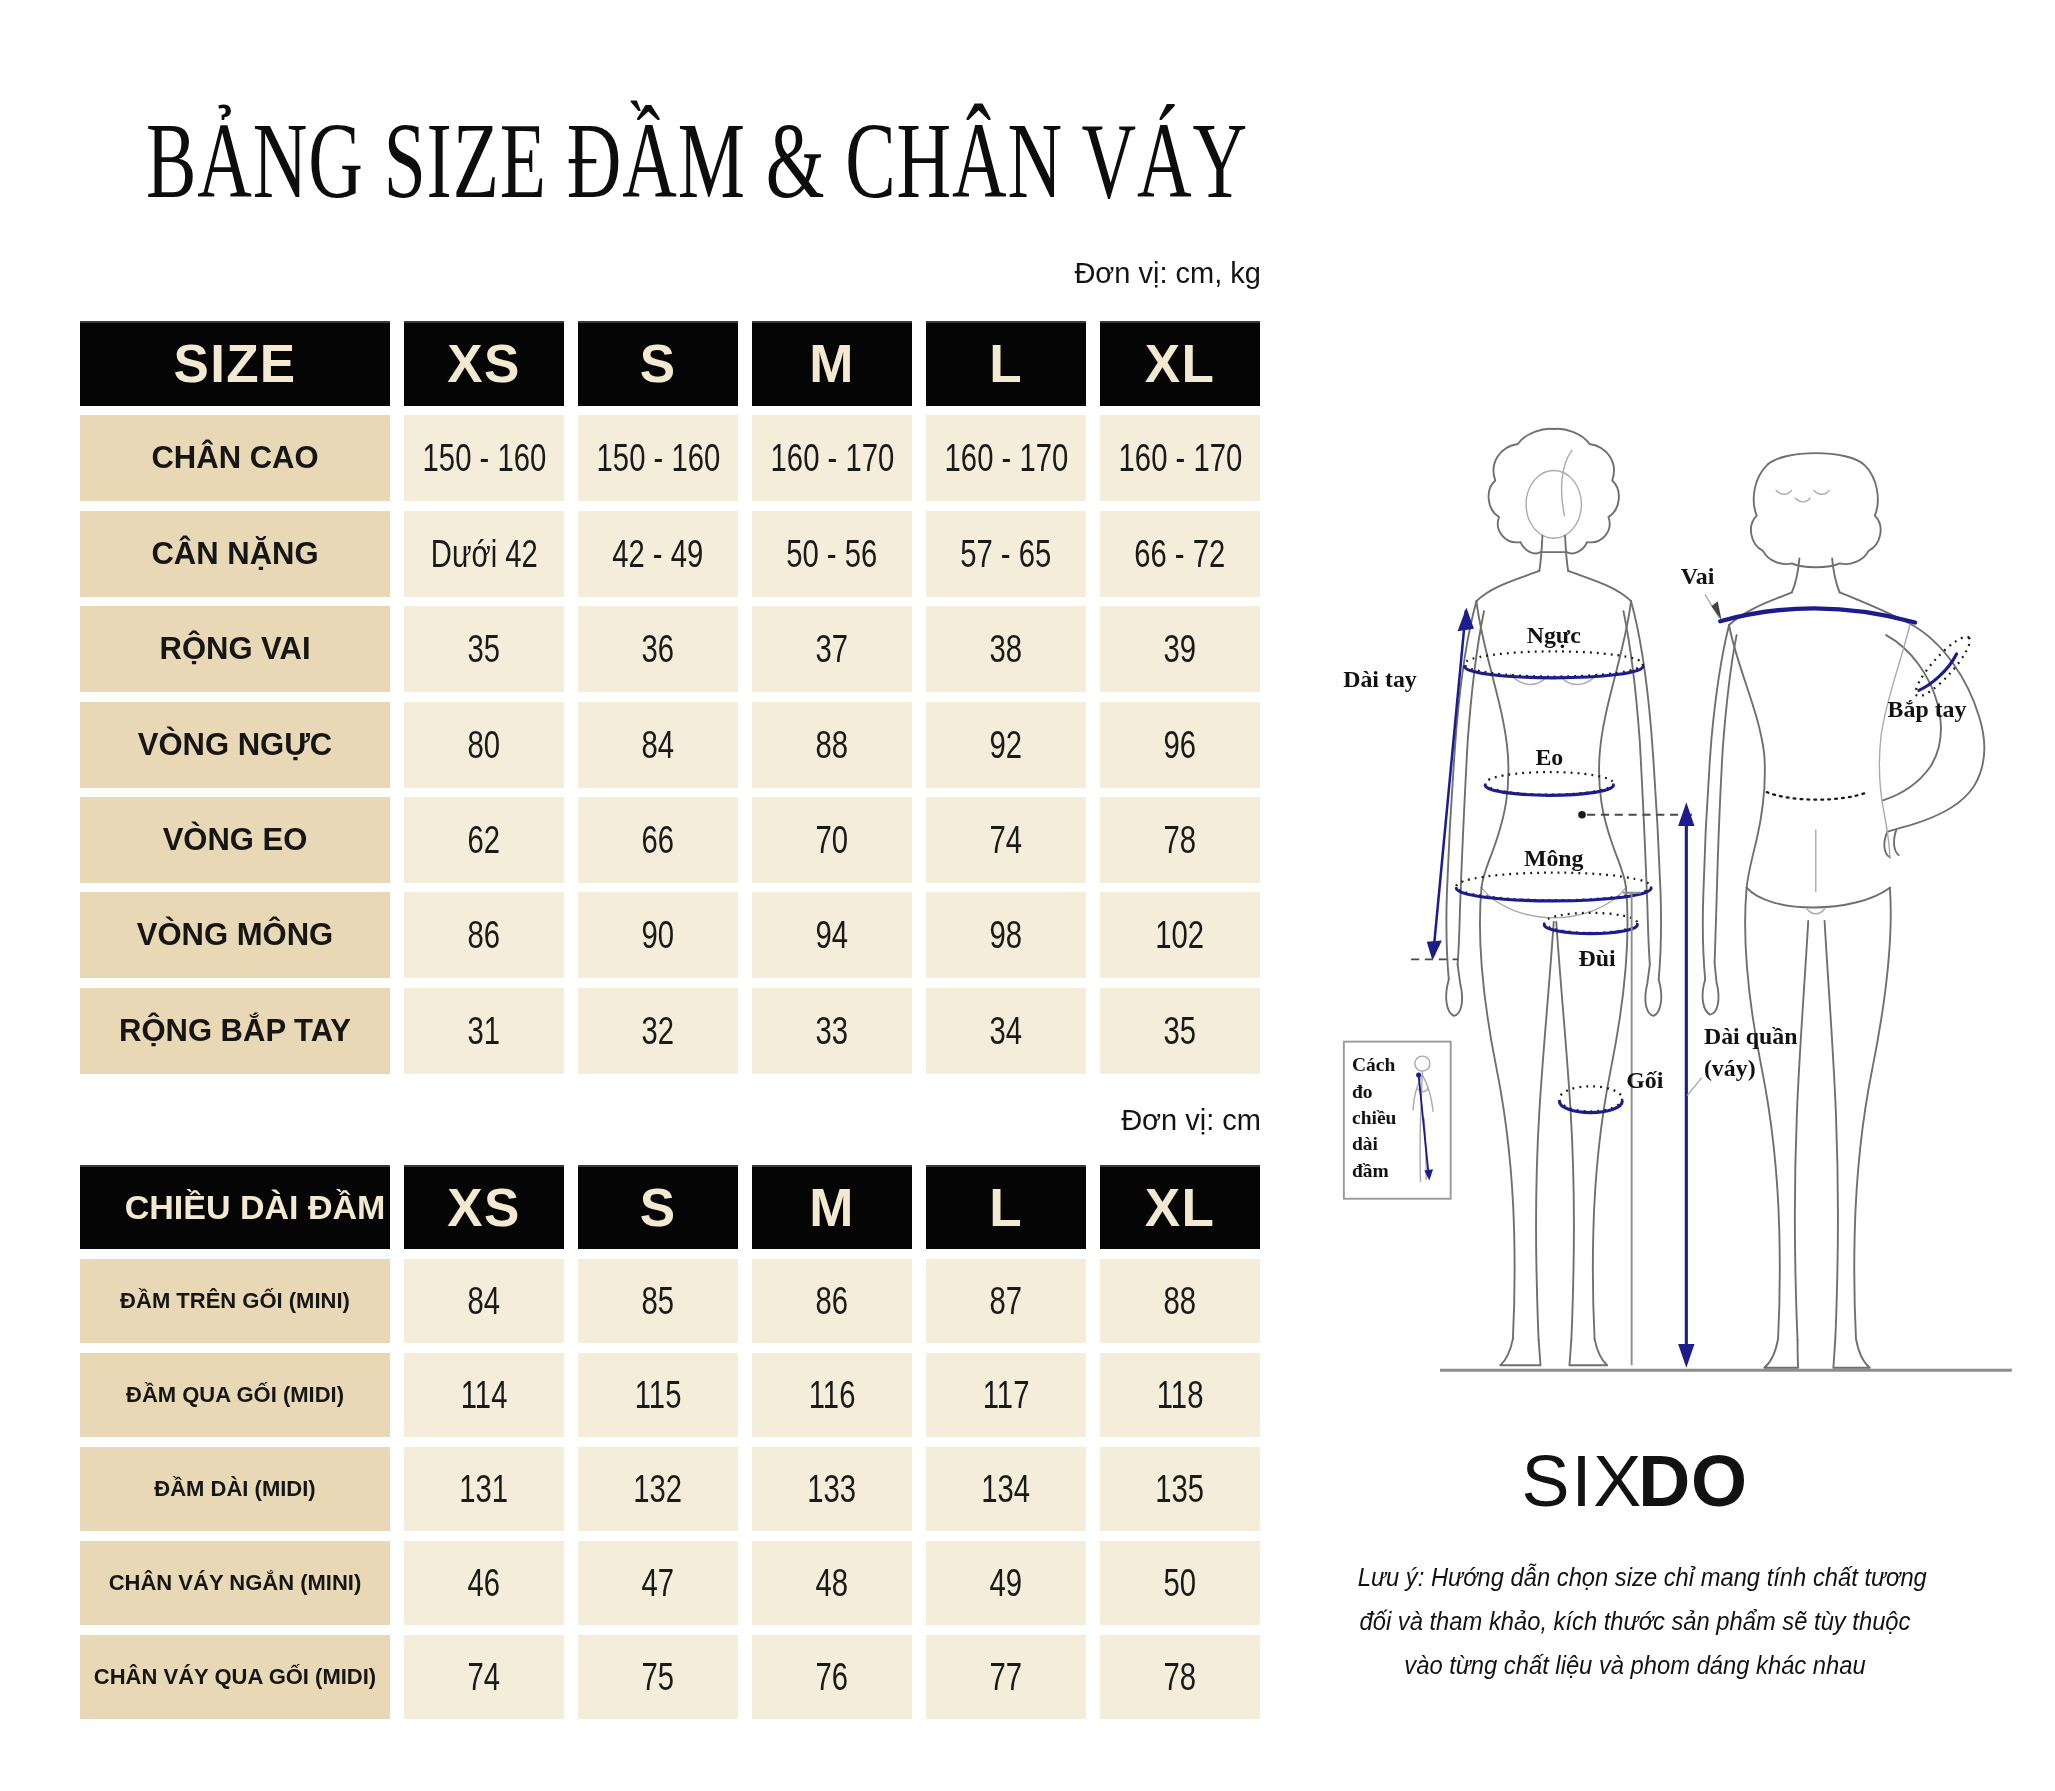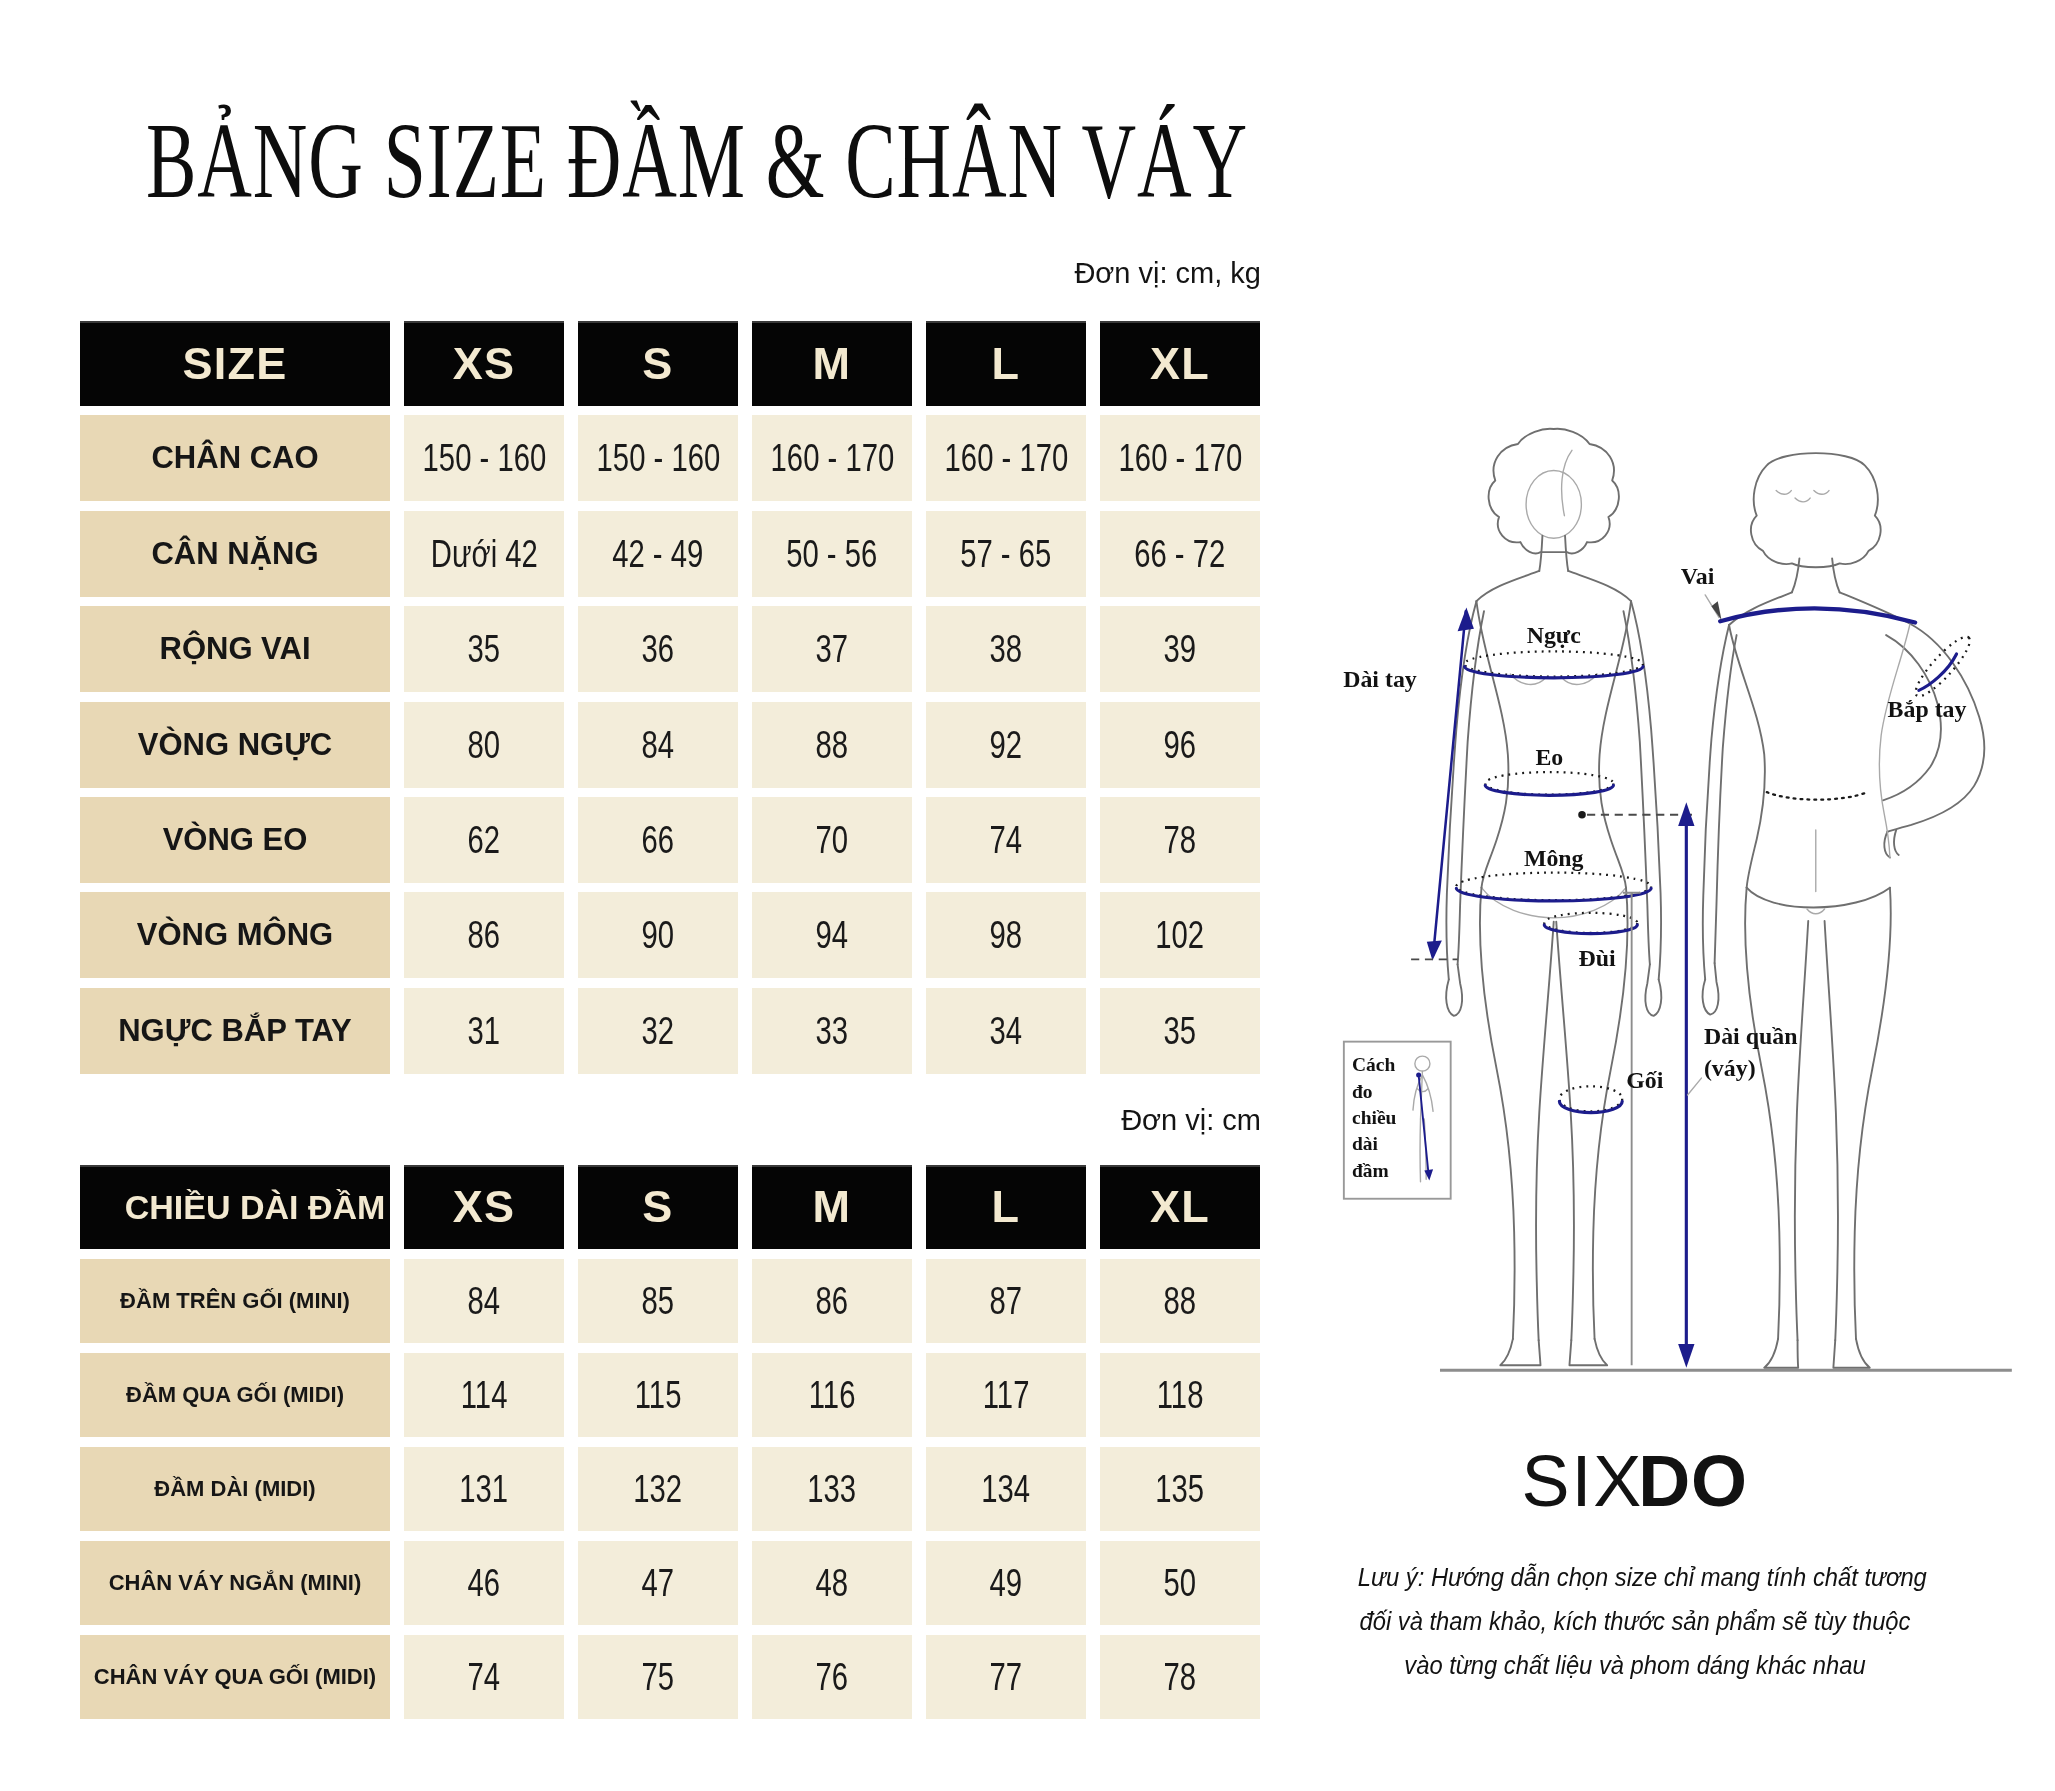--- a/index.html
+++ b/index.html
@@ -19,21 +19,21 @@
   .unit.u1{top:257px;}
   .unit.u2{top:1104px;}
 
   
   .sizegrid{position:absolute;left:80px;display:grid;
             grid-template-columns:310px repeat(5,160px);
             column-gap:14px;row-gap:9.4px;}
   .t1{top:321px;grid-template-rows:85px repeat(7,86px);}
   .t2{top:1165px;grid-template-rows:84px repeat(5,84px);row-gap:10px;}
   .cell{display:flex;align-items:center;justify-content:center;text-align:center;}
-  .head{background:#050505;color:#f3e9d0;font-weight:bold;font-size:45px;
+  .head{background:#050505;color:#f3e9d0;font-weight:bold;font-size:53px;
         letter-spacing:1.3px;box-shadow:inset 0 1.9px 0 #3a3a3a;}
   .head-sm{font-size:34px;letter-spacing:0;padding-left:40px;}
   .rowlabel{background:#e8d8b5;font-weight:bold;font-size:31px;color:#161616;}
   .t2 .rowlabel{font-size:22px;letter-spacing:0;padding:0 3px;}
   .value{background:#f3edda;font-size:39px;color:#1a1a1a;font-weight:500;}
   .value span{display:inline-block;transform:scaleX(.75);white-space:nowrap;}
 
   
   .diagram{position:absolute;left:1289px;top:390px;width:767px;height:1018px;}
   .outl{stroke:#6f6f6f;stroke-width:3;fill:none;stroke-linecap:round;stroke-linejoin:round;}
@@ -171,21 +171,21 @@
     <div class="cell value">
         <span>94</span>
       </div>
     <div class="cell value">
         <span>98</span>
       </div>
     <div class="cell value">
         <span>102</span>
       </div>
 
-    <div class="cell rowlabel">NGỰC BẮP TAY</div>
+    <div class="cell rowlabel">RỘNG BẮP TAY</div>
     <div class="cell value">
         <span>31</span>
       </div>
     <div class="cell value">
         <span>32</span>
       </div>
     <div class="cell value">
         <span>33</span>
       </div>
     <div class="cell value">

